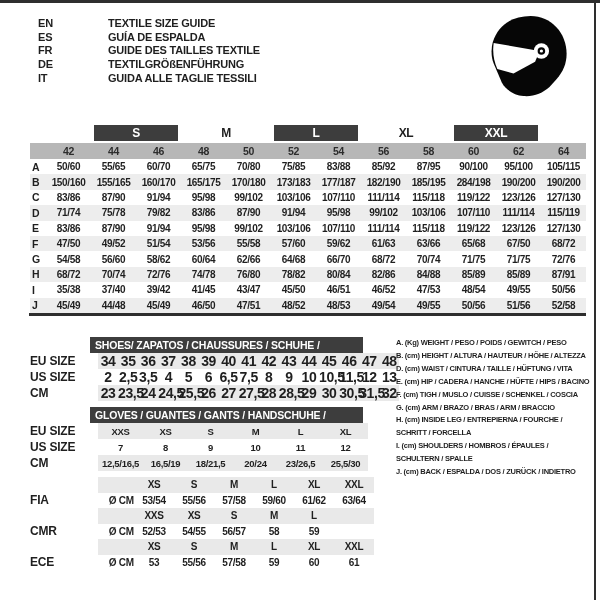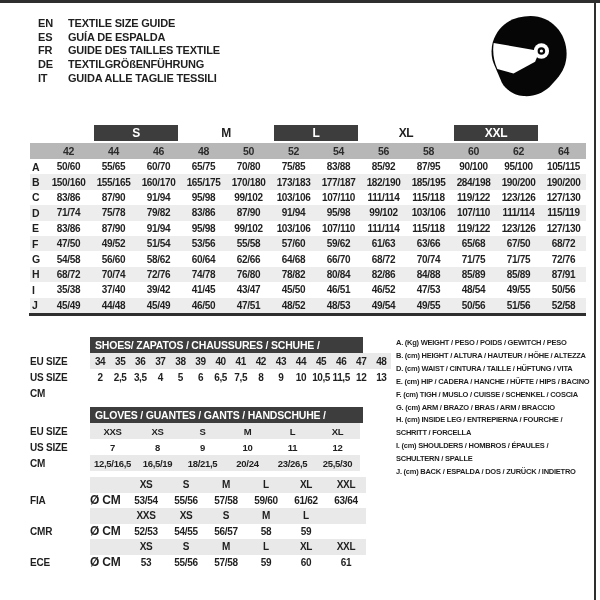--- a/index.html
+++ b/index.html
@@ -3,21 +3,21 @@
 <meta charset="utf-8">
 <style>
   html,body{margin:0;padding:0;background:#fff;}
   .page{position:relative;width:600px;height:600px;background:#ffffff;overflow:hidden;
         font-family:"Liberation Sans",sans-serif;color:#1f1f1f;}
   .border-top{position:absolute;left:0;top:0;width:600px;height:3px;background:#2e2e2e;}
   .border-right{position:absolute;left:594px;top:0;width:2px;height:600px;background:#2e2e2e;}
 
   
   .langs{position:absolute;left:38px;top:17px;}
-  .lang-row{display:flex;font-weight:bold;font-size:11px;line-height:13.7px;letter-spacing:-0.2px;}
+  .lang-row{display:flex;font-weight:bold;font-size:11px;line-height:13.7px;letter-spacing:-0.2px;gap:40px;}
   .lang-code{width:30px;}
 
   
   .helmet-icon{position:absolute;left:482px;top:8px;}
 
   
   .mt{position:absolute;left:30px;top:125px;width:556px;font-weight:bold;}
   .mt-row{display:flex;align-items:center;height:15.4px;font-size:10px;letter-spacing:-0.35px;}
   .mt-row.stripe{background:#ededed;}
   .mt-groups{height:18px;align-items:flex-start;}
@@ -29,26 +29,26 @@
   .mt-group.dark{width:84px;margin:0 3px;background:#3d3d3d;color:#ffffff;height:16px;}
 
   .rule{position:absolute;left:29px;top:313px;width:557px;height:3px;background:#2e2e2e;}
 
   
   .sec{position:absolute;left:30px;}
   .sec-bar{margin-left:60px;width:273px;height:16px;line-height:16px;background:#3d3d3d;color:#fff;
            font-weight:bold;font-size:10.5px;letter-spacing:-0.2px;padding-left:5px;box-sizing:border-box;}
   .sec-row{display:flex;align-items:center;height:16px;font-weight:bold;}
   .sec-row.hm{height:15.5px;}
-  .sec-label{width:60px;font-size:10px;letter-spacing:-0.2px;}
+  .sec-label{width:68px;font-size:12px;letter-spacing:-0.2px;}
   .vals{display:flex;align-items:center;height:100%;}
   .vals.shaded{background:#e9e9e9;}
-  .sh-col{width:20.1px;text-align:center;font-size:10px;letter-spacing:-0.4px;}
+  .sh-col{width:20.1px;text-align:center;font-size:14px;letter-spacing:-0.4px;}
   .gl-col{width:45px;text-align:center;font-size:9.5px;letter-spacing:-0.3px;}
-  .hm-unit{width:36px;text-align:left;font-size:12px;letter-spacing:-0.2px;}
+  .hm-unit{width:36px;text-align:right;font-size:10px;letter-spacing:-0.2px;}
   .hm-col{width:40px;text-align:center;font-size:10px;letter-spacing:-0.3px;}
 
   
   .legend{position:absolute;left:396px;top:337px;width:200px;}
   .legend-line{font-weight:bold;font-size:7.5px;letter-spacing:-0.25px;line-height:12.9px;white-space:nowrap;}
 </style>
 </head>
 <body>
 
 <div class="page">
@@ -303,20 +303,37 @@
           <div class="sh-col">9</div>
           <div class="sh-col">10</div>
           <div class="sh-col">10,5</div>
           <div class="sh-col">11,5</div>
           <div class="sh-col">12</div>
           <div class="sh-col">13</div>
         </div>
       </div>
       <div class="sec-row">
         <div class="sec-label">CM</div>
+        <div class="vals shaded">
+          <div class="sh-col">23</div>
+          <div class="sh-col">23,5</div>
+          <div class="sh-col">24</div>
+          <div class="sh-col">24,5</div>
+          <div class="sh-col">25,5</div>
+          <div class="sh-col">26</div>
+          <div class="sh-col">27</div>
+          <div class="sh-col">27,5</div>
+          <div class="sh-col">28</div>
+          <div class="sh-col">28,5</div>
+          <div class="sh-col">29</div>
+          <div class="sh-col">30</div>
+          <div class="sh-col">30,5</div>
+          <div class="sh-col">31,5</div>
+          <div class="sh-col">32</div>
+        </div>
       </div>
     </div>
 
   <div class="sec" style="top:407px">
     <div class="sec-bar">GLOVES / GUANTES / GANTS / HANDSCHUHE / GUANTI</div>
   <div class="sec-row">
         <div class="sec-label">EU SIZE</div>
         <div class="vals shaded">
           <div class="gl-col">XXS</div>
           <div class="gl-col">XS</div>

